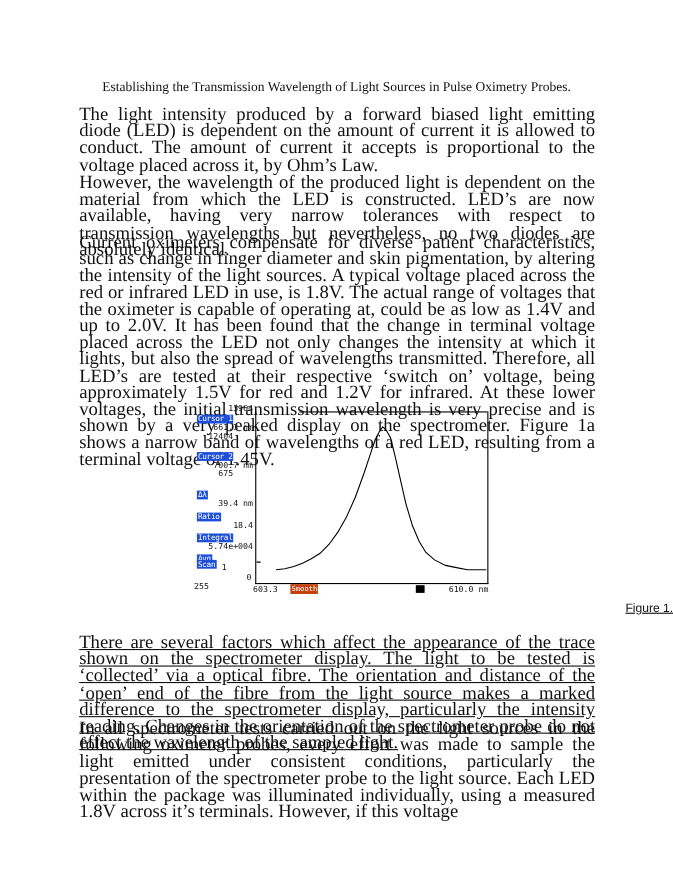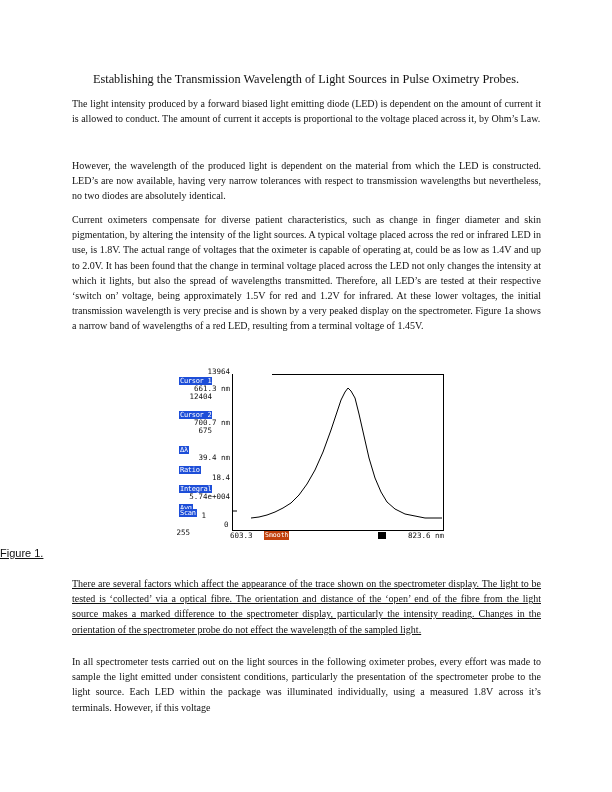--- a/index.html
+++ b/index.html
@@ -1,20 +1,20 @@
 <!DOCTYPE html>
 <html><head>
 <meta charset="utf-8">
 <style>
   html, body { margin: 0; padding: 0; background: #ffffff; }
   body { width: 612px; height: 792px; position: relative; overflow: hidden;
          font-family: "Liberation Serif", "DejaVu Serif", serif; color: #111; }
   .page-title { position: absolute; left: 60px; width: 492px; top: 72px;
          text-align: center; font-size: 12.3px; line-height: 14px; }
-  .para { position: absolute; left: 72px; width: 469px; font-size: 10px;
+  .para { position: absolute; left: 72px; width: 469px; font-size: 17px;
          line-height: 15.2px; text-align: justify; margin: 0; }
   #p1 { top: 96px; }
   #p2 { top: 158px; }
   #p3 { top: 212px; }
   #p4 { top: 576px; text-decoration: underline; }
   #p5 { top: 654px; }
 
   
   .figure { position: absolute; left: 176px; top: 368px; width: 268px; height: 172px; }
   .fig-sidebar { position: absolute; left: 0; top: 0; width: 54px; height: 172px;
@@ -29,21 +29,21 @@
   .plot svg { position: absolute; left: 0; top: 0; }
   .x-axis { position: absolute; left: 54px; top: 163px; width: 214px; height: 9px;
          font-family: "DejaVu Sans Mono", "Liberation Mono", monospace; font-size: 7.5px; line-height: 9px; }
   .x-axis span { position: absolute; top: 0; white-space: nowrap; }
   .xmin { left: 0; }
   .xmode { left: 34px; background: #c2410c; color: #fff; font-size: 6.5px; padding: 0 1px; }
   .xmarker { left: 148px; width: 8px; height: 7px; background: #000; top: 1px !important; }
   .xmax { right: 0; }
   .yzero { position: absolute; left: 48px; top: 152px; font-family: "DejaVu Sans Mono", monospace;
          font-size: 7.5px; }
-  .caption { position: absolute; left: 0; width: 612px; top: 547px; text-align: left;
+  .caption { position: absolute; left: 0; width: 612px; top: 547px; text-align: right;
          font-family: "Liberation Sans", "DejaVu Sans", sans-serif; font-size: 11px;
          text-decoration: underline; }
 </style>
 </head>
 <body>
 
 <div class="page-title">Establishing the Transmission Wavelength of Light Sources in Pulse Oximetry Probes.</div>
 
 <p class="para" id="p1">The light intensity produced by a forward biased light emitting diode (LED) is dependent on the amount of current it is allowed to conduct.  The amount of current it accepts is proportional to the voltage placed across it, by Ohm’s Law.</p>
 <p class="para" id="p2">However, the wavelength of the produced light is dependent on the material from which the LED is constructed.   LED’s are now available, having very narrow tolerances with respect to transmission wavelengths but nevertheless, no two diodes are absolutely identical.</p>
@@ -76,20 +76,20 @@
     <svg width="210" height="156" viewBox="0 0 210 156">
       <polyline fill="none" stroke="#000" stroke-width="1" points="18,144 26,143 34,141 42,138 50,134 58,129 66,121 74,110 82,96 90,78 98,56 104,38 108,26 112,18 115,14 118,17 122,24 126,40 131,62 136,84 142,104 148,118 154,128 162,135 172,140 182,142 192,144 209,144"></polyline>
       <line x1="0" y1="137" x2="4" y2="137" stroke="#000" stroke-width="1"></line>
     </svg>
   </div>
 
   <div class="x-axis">
     <span class="xmin">603.3</span>
     <span class="xmode">Smooth</span>
     <span class="xmarker"></span>
-    <span class="xmax">823.6 nm</span>
+    <span class="xmax">610.0 nm</span>
   </div>
 </div>
 
 <div class="caption">Figure 1.</div>
 
 <p class="para" id="p4">There are several factors which affect the appearance of the trace shown on the spectrometer display.  The light to be tested is ‘collected’ via a optical fibre.  The orientation and distance of the ‘open’ end of the fibre from the light source makes a marked difference to the spectrometer display, particularly the intensity reading.  Changes in the orientation of the spectrometer probe do not effect the wavelength of the sampled light.</p>
 <p class="para" id="p5">In all spectrometer tests carried out on the light sources in the following oximeter probes, every effort was made to sample the light emitted under consistent conditions, particularly the presentation of the spectrometer probe to the light source.  Each LED within the package was illuminated individually, using a measured 1.8V across it’s terminals.  However, if this voltage</p>
 
 </body></html>

